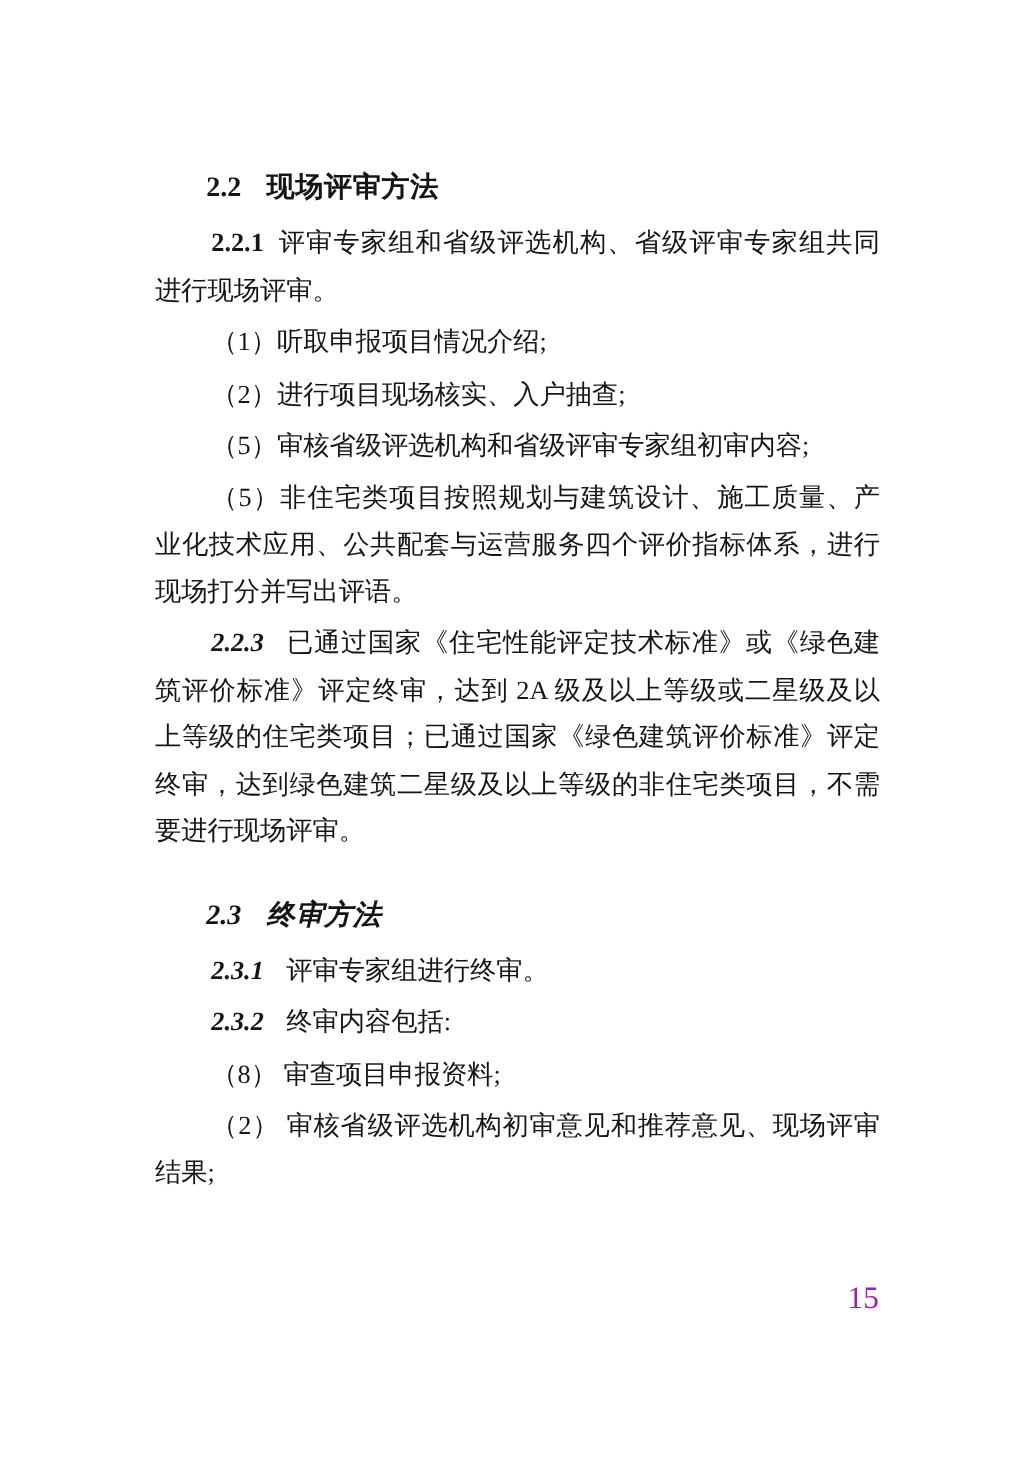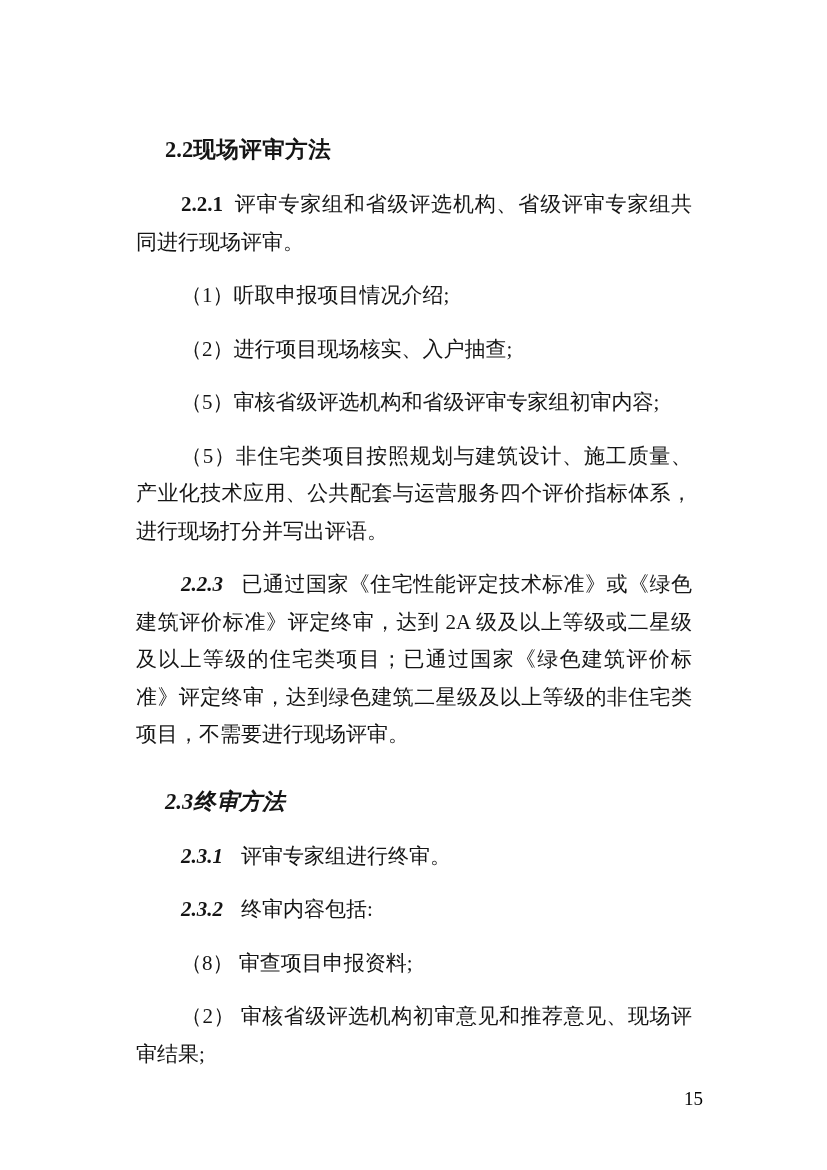--- a/index.html
+++ b/index.html
@@ -25,49 +25,50 @@
   .heading {
     margin: 0 0 6px 0;
     font-size: 22.5px;
     line-height: 40px;
     font-weight: bold;
     text-indent: 45px;
     letter-spacing: 0.5px;
   }
   .heading .num {
     font-weight: bold;
+    margin-right: 20px;
     letter-spacing: 0;
     text-align: center;
   }
   .para {
-    margin: 16px;
+    margin: 4px;
     font-size: 21px;
     line-height: 37.5px;
     text-align: justify;
     text-indent: 45px;
   }
   .para .num {
     font-weight: bold;
     margin-right: 11px;
   }
   .para.wide-gap .num {
     margin-right: 18px;
     font-style: italic;
   }
   .spacer-before {
     margin-top: 28px;
     font-style: italic;
   }
   .page-number {
     position: absolute;
-    top: 1088px;
+    top: 1028px;
     right: 124px;
-    font-size: 19px;
+    font-size: 25px;
     line-height: 22px;
-    color: #000000;
+    color: #a21caf;
   }
 </style>
 </head>
 <body>
 
 <div class="page">
   <div class="doc">
 
     <h2 class="heading"><span class="num">2.2</span><span>现场评审方法</span></h2>
 

